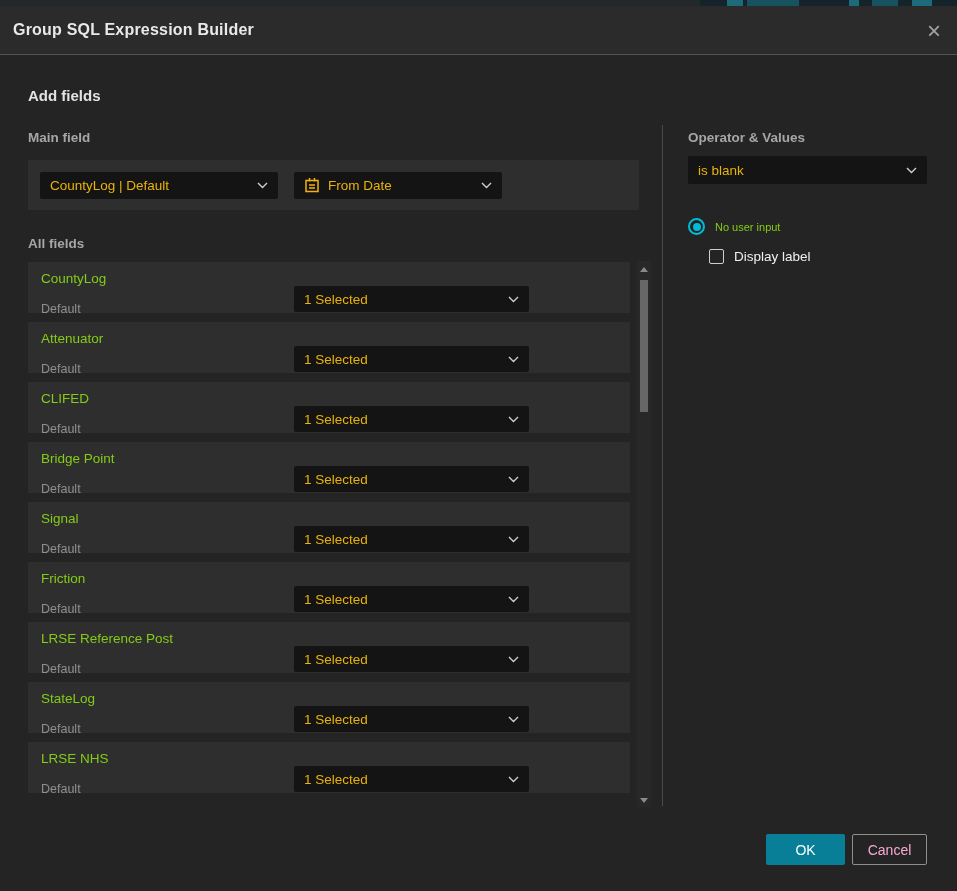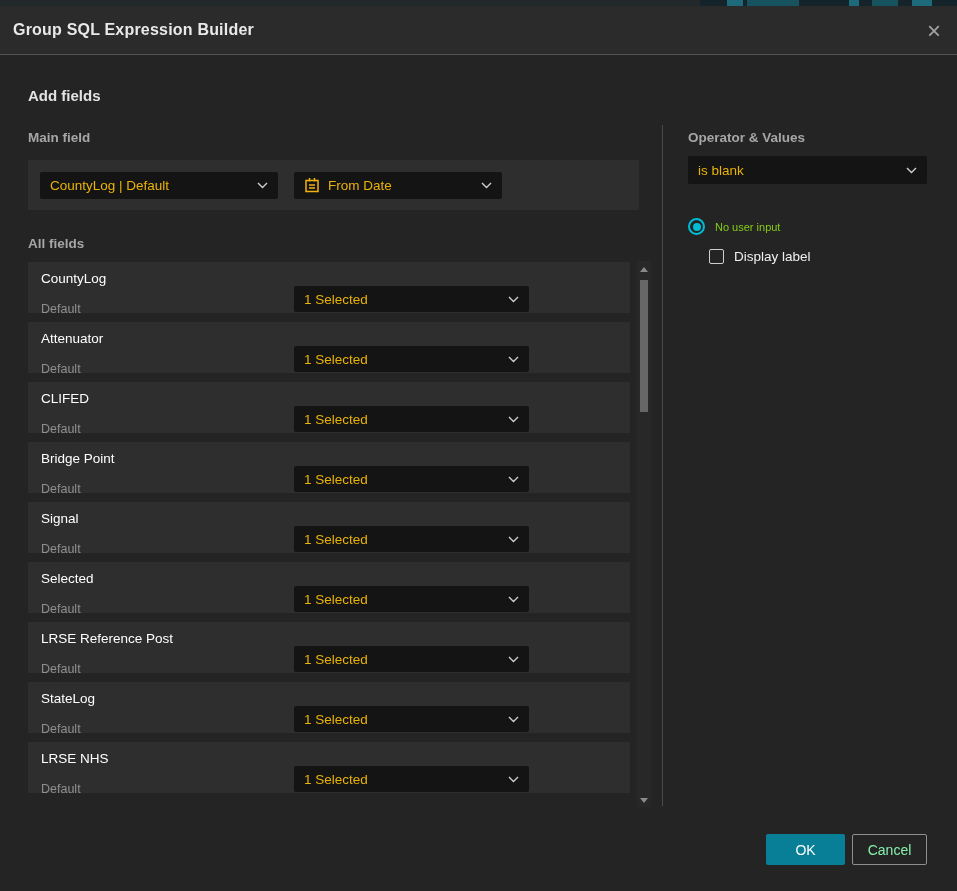--- a/index.html
+++ b/index.html
@@ -33,21 +33,21 @@
 
   
   .main-panel{position:absolute;left:28px;top:154px;width:611px;height:50px;background:#2e2e2e;
     display:flex;align-items:center;padding-left:12px;gap:16px;}
   .sel-layer{width:238px;height:27px;}
   .sel-field{width:208px;height:27px;}
 
   
   .list{position:absolute;left:28px;top:256px;width:602px;}
   .row{height:51px;margin-bottom:9px;background:#2e2e2e;position:relative;}
-  .row .fname{position:absolute;left:13px;top:9px;font-size:13.5px;color:#ffffff;}
+  .row .fname{position:absolute;left:13px;top:9px;font-size:13.5px;color:#84cc16;}
   .row .fsub{position:absolute;left:13px;top:40px;font-size:12.5px;color:#8f8f8f;}
   .row .select{position:absolute;left:266px;top:24px;width:235px;height:26px;}
 
   
   .scrollbar{position:absolute;left:637px;top:255px;width:14px;height:546px;background:#282828;}
   .sb-up{position:absolute;left:3px;top:6px;width:0;height:0;
     border-left:4px solid transparent;border-right:4px solid transparent;border-bottom:5px solid #8a8a8a;}
   .sb-down{position:absolute;left:3px;bottom:4px;width:0;height:0;
     border-left:4px solid transparent;border-right:4px solid transparent;border-top:5px solid #8a8a8a;}
   .sb-thumb{position:absolute;left:3px;top:19px;width:8px;height:132px;background:#676767;}
@@ -62,21 +62,21 @@
   .radio .dot{width:8px;height:8px;border-radius:50%;background:#00bcd4;}
   .radio-label{font-size:11px;color:#84cc16;text-align:right;}
   .check-row{position:absolute;left:709px;top:243px;display:flex;align-items:center;gap:10px;cursor:pointer;}
   .checkbox{width:15px;height:15px;border:1.5px solid #cfcfcf;border-radius:2px;background:transparent;}
   .check-label{font-size:13.5px;color:#f0f0f0;}
 
   
   .btn{position:absolute;top:828px;height:31px;border-radius:2px;display:flex;
     align-items:center;justify-content:center;font-size:14px;cursor:pointer;}
   .btn-ok{left:766px;width:79px;background:#087f96;color:#ffffff;border:none;}
-  .btn-cancel{left:852px;width:75px;background:transparent;color:#86efac;border:1px solid #8f8f8f;}
+  .btn-cancel{left:852px;width:75px;background:transparent;color:#f9a8d4;border:1px solid #8f8f8f;}
 </style>
 </head>
 <body>
 
 <div class="top-strip">
   <div class="frag" style="left:700px;width:257px;background:#15232a;"></div>
   <div class="frag" style="left:727px;width:16px;background:#1d6a7a;"></div>
   <div class="frag" style="left:747px;width:52px;background:#17525f;"></div>
   <div class="frag" style="left:849px;width:10px;background:#1d6a7a;"></div>
   <div class="frag" style="left:872px;width:26px;background:#17525f;"></div>
@@ -184,21 +184,21 @@
         <span>1 Selected</span>
         <span class="chev">
             <svg width="11" height="7" viewBox="0 0 11 7">
               <path d="M1 1 L5.5 5.5 L10 1" fill="none" stroke="#cfcfcf" stroke-width="1.4"></path>
             </svg>
           </span>
       </div>
     </div>
 
     <div class="row">
-      <span class="fname">Selected</span>
+      <span class="fname">Friction</span>
       <span class="fsub">Default</span>
       <div class="select">
         <span>1 Selected</span>
         <span class="chev">
             <svg width="11" height="7" viewBox="0 0 11 7">
               <path d="M1 1 L5.5 5.5 L10 1" fill="none" stroke="#cfcfcf" stroke-width="1.4"></path>
             </svg>
           </span>
       </div>
     </div>

